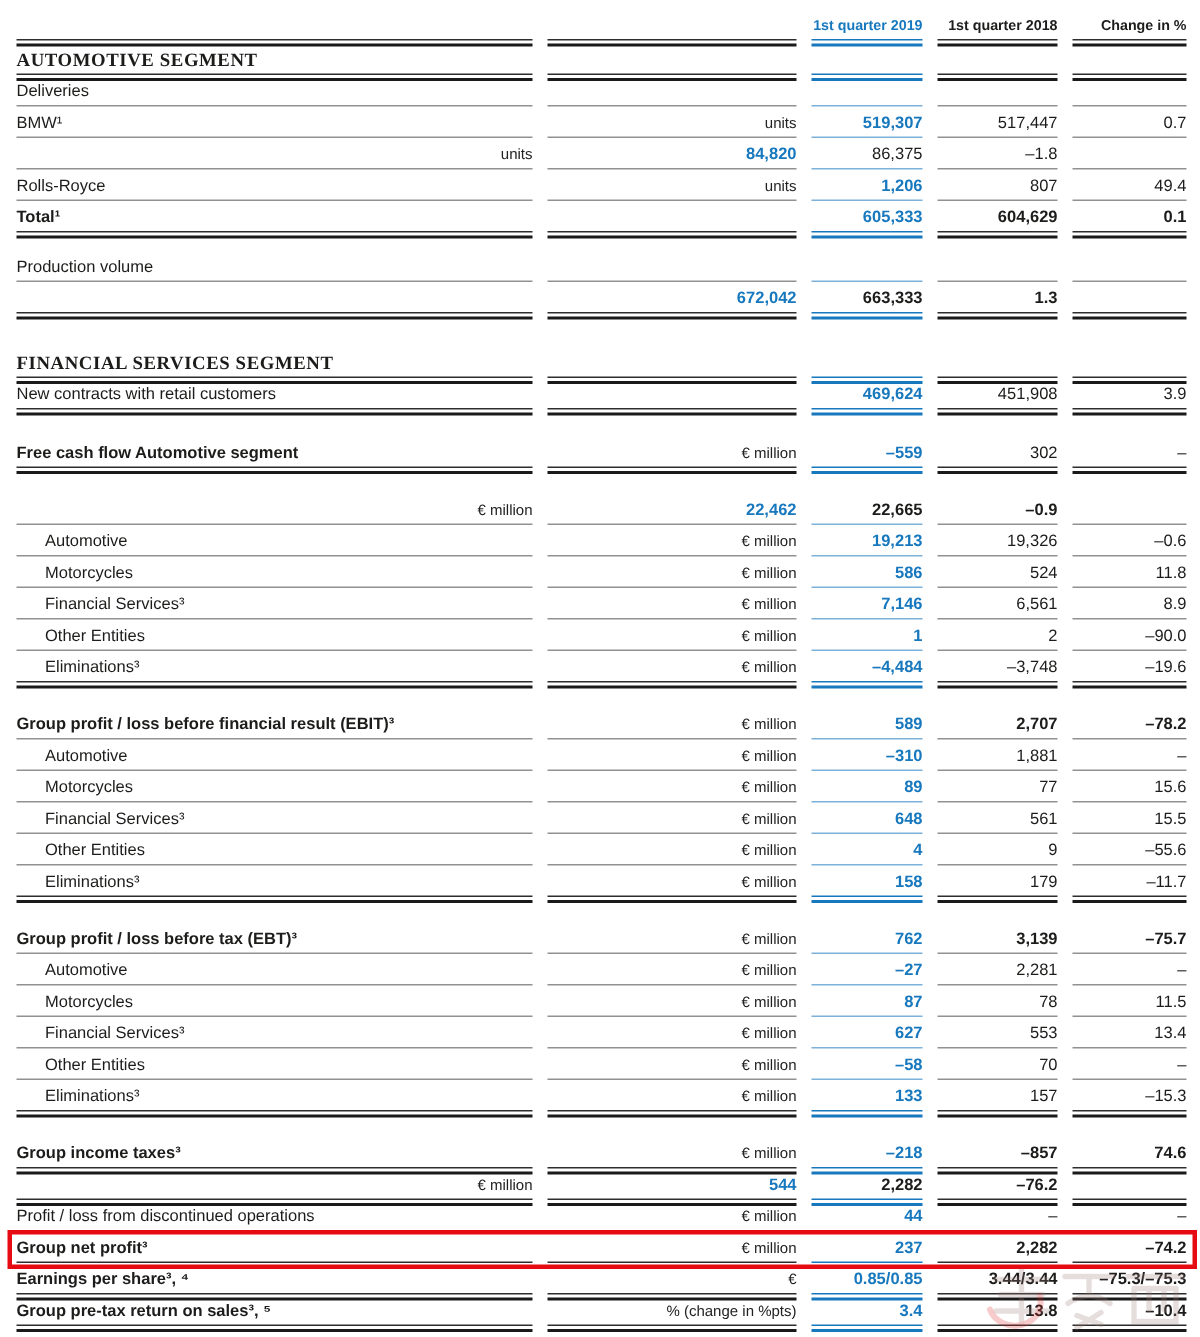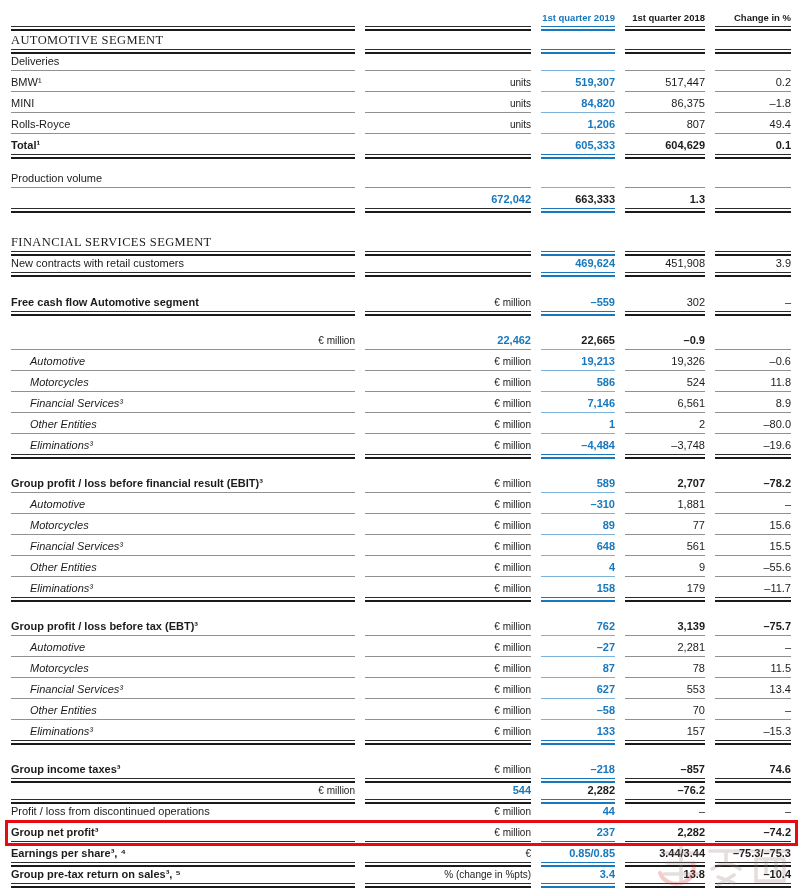--- a/index.html
+++ b/index.html
@@ -14,30 +14,30 @@
     width:800px;height:891px;position:relative;background:#ffffff;
     font-family:"Liberation Sans", sans-serif;color:var(--dark);
     overflow:hidden;
   }
   .sheet{position:absolute;left:11px;top:7px;width:780px;}
   .grid{display:grid;grid-template-columns:344px 166px 74px 80px 76px;column-gap:10px;}
   .trow{height:15px;padding-bottom:2px;align-items:end;}
   .trow > div{font-size:11px;line-height:13px;white-space:nowrap;overflow:visible;}
   .c1{text-align:left;}
   .c2,.c3,.c4,.c5{text-align:right;}
-  .c1.ind{padding-left:19px;font-style:italic;}
+  .c1.ind{padding-left:19px;}
   .b{font-weight:bold;}
   .c2{font-size:10px !important;color:#222;}
   .c3{color:var(--blue);font-weight:bold;}
   .hdr{height:16px;padding-bottom:3px;align-items:end;}
   .hdr > div{font-size:9.5px;font-weight:bold;line-height:11px;}
   .hdr .c3{color:var(--blue);}
   .srow{height:17px;padding-bottom:2px;align-items:end;}
   .section-label{
-    font-family:"Liberation Serif", serif;font-weight:normal;font-size:12.5px;
+    font-family:"Liberation Serif", serif;font-weight:bold;font-size:12.5px;
     letter-spacing:0.4px;line-height:14px;white-space:nowrap;
   }
   
   .rrow{height:4px;}
   .line{height:4px;position:relative;}
   .line.thin{border-top:1px solid var(--gray-line);}
   .line.thin.blu{border-top-color:var(--blue-light);}
   .line.thick{border-top:1px solid #2d2d2d;}
   .line.thick::after{
     content:"";position:absolute;left:0;right:0;top:1.6px;height:2.4px;background:#1a1a1a;
@@ -99,31 +99,30 @@
         <div class="line thin"></div>
         <div class="line thin blu"></div>
         <div class="line thin"></div>
         <div class="line thin"></div>
       </div>
       <div class="grid trow">
         <div class="c1">BMW¹</div>
         <div class="c2">units</div>
         <div class="c3">519,307</div>
         <div class="c4">517,447</div>
-        <div class="c5">0.2</div>
-      </div>
-      <div class="grid rrow">
-        <div class="line thin"></div>
-        <div class="line thin"></div>
-        <div class="line thin blu"></div>
-        <div class="line thin"></div>
-        <div class="line thin"></div>
-      </div>
-      <div class="grid trow">
-        <div class="c1">MINI</div>
+        <div class="c5">0.7</div>
+      </div>
+      <div class="grid rrow">
+        <div class="line thin"></div>
+        <div class="line thin"></div>
+        <div class="line thin blu"></div>
+        <div class="line thin"></div>
+        <div class="line thin"></div>
+      </div>
+      <div class="grid trow">
         <div class="c2">units</div>
         <div class="c3">84,820</div>
         <div class="c4">86,375</div>
         <div class="c5">–1.8</div>
       </div>
       <div class="grid rrow">
         <div class="line thin"></div>
         <div class="line thin"></div>
         <div class="line thin blu"></div>
         <div class="line thin"></div>
@@ -283,21 +282,21 @@
         <div class="line thin"></div>
         <div class="line thin blu"></div>
         <div class="line thin"></div>
         <div class="line thin"></div>
       </div>
       <div class="grid trow">
         <div class="c1 ind">Other Entities</div>
         <div class="c2">€ million</div>
         <div class="c3">1</div>
         <div class="c4">2</div>
-        <div class="c5">–80.0</div>
+        <div class="c5">–90.0</div>
       </div>
       <div class="grid rrow">
         <div class="line thin"></div>
         <div class="line thin"></div>
         <div class="line thin blu"></div>
         <div class="line thin"></div>
         <div class="line thin"></div>
       </div>
       <div class="grid trow">
         <div class="c1 ind">Eliminations³</div>

